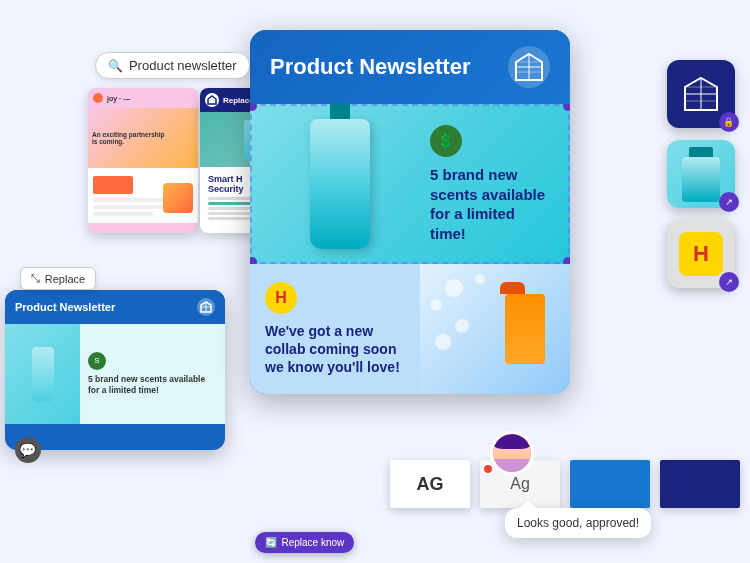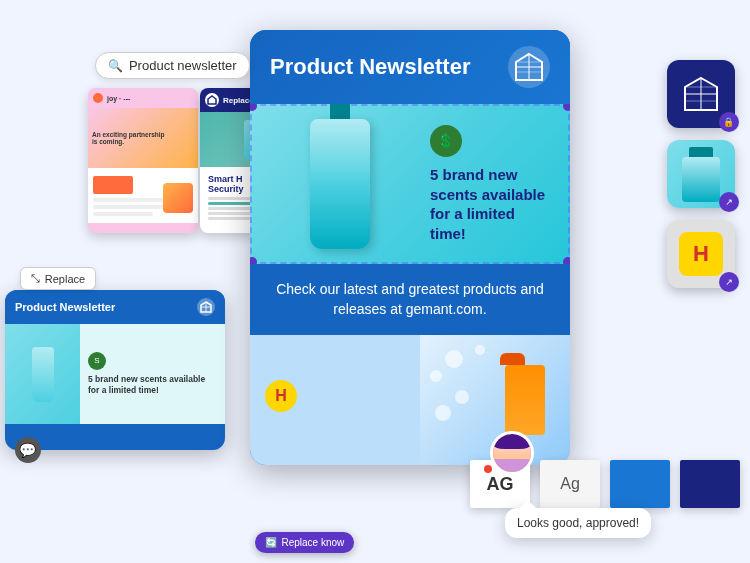--- a/index.html
+++ b/index.html
@@ -545,21 +545,21 @@
     
     .bottom-icons {
       position: absolute;
       bottom: 55px;
       right: 10px;
       display: flex;
       gap: 10px;
       z-index: 10;
     }
     .bottom-icon-card {
-      width: 60px; height: 48px;
+      width: 80px; height: 48px;
       border-radius: 2px;
       display: flex;
       align-items: center;
       justify-content: center;
       box-shadow: 0 3px 10px rgba(0,0,0,0.2);
       font-size: 18px;
       font-weight: bold;
     }
     .bi-yellow { background: white; color: #333; }
     .bi-light { background: #f5f5f5; color: #555; font-size: 16px; }
@@ -728,29 +728,27 @@
         <div class="mc-bottle-cap"></div>
         <div class="mc-bottle"></div>
       </div>
     </div>
     <div class="mc-hero-content">
       <div class="mc-hero-badge">💲</div>
       <div class="mc-hero-text">5 brand new scents available for a limited time!</div>
     </div>
   </div>
 
-  <div class="mc-middle">
-    <p class="mc-middle-text">Check our latest and greatest products and releases at gemant.com.</p>
-  </div>
 
   <div class="mc-bottom">
     <div class="mc-bottom-content">
       <div class="mc-collab-badge">
         <span>H</span>
       </div>
+      <div class="mc-collab-text">We've got a new collab coming soon we know you'll love!</div>
     </div>
     <div class="mc-bottom-img">
       <div class="mc-spray-bottle">
         <div class="mc-spray-trigger"></div>
         <div class="mc-spray-body"></div>
       </div>
       <div class="mc-bubbles">
         <div class="bubble" style="top:10px;left:20px;width:18px;height:18px;"></div>
         <div class="bubble" style="top:30px;left:5px;width:12px;height:12px;"></div>
         <div class="bubble" style="top:50px;left:30px;width:14px;height:14px;"></div>

